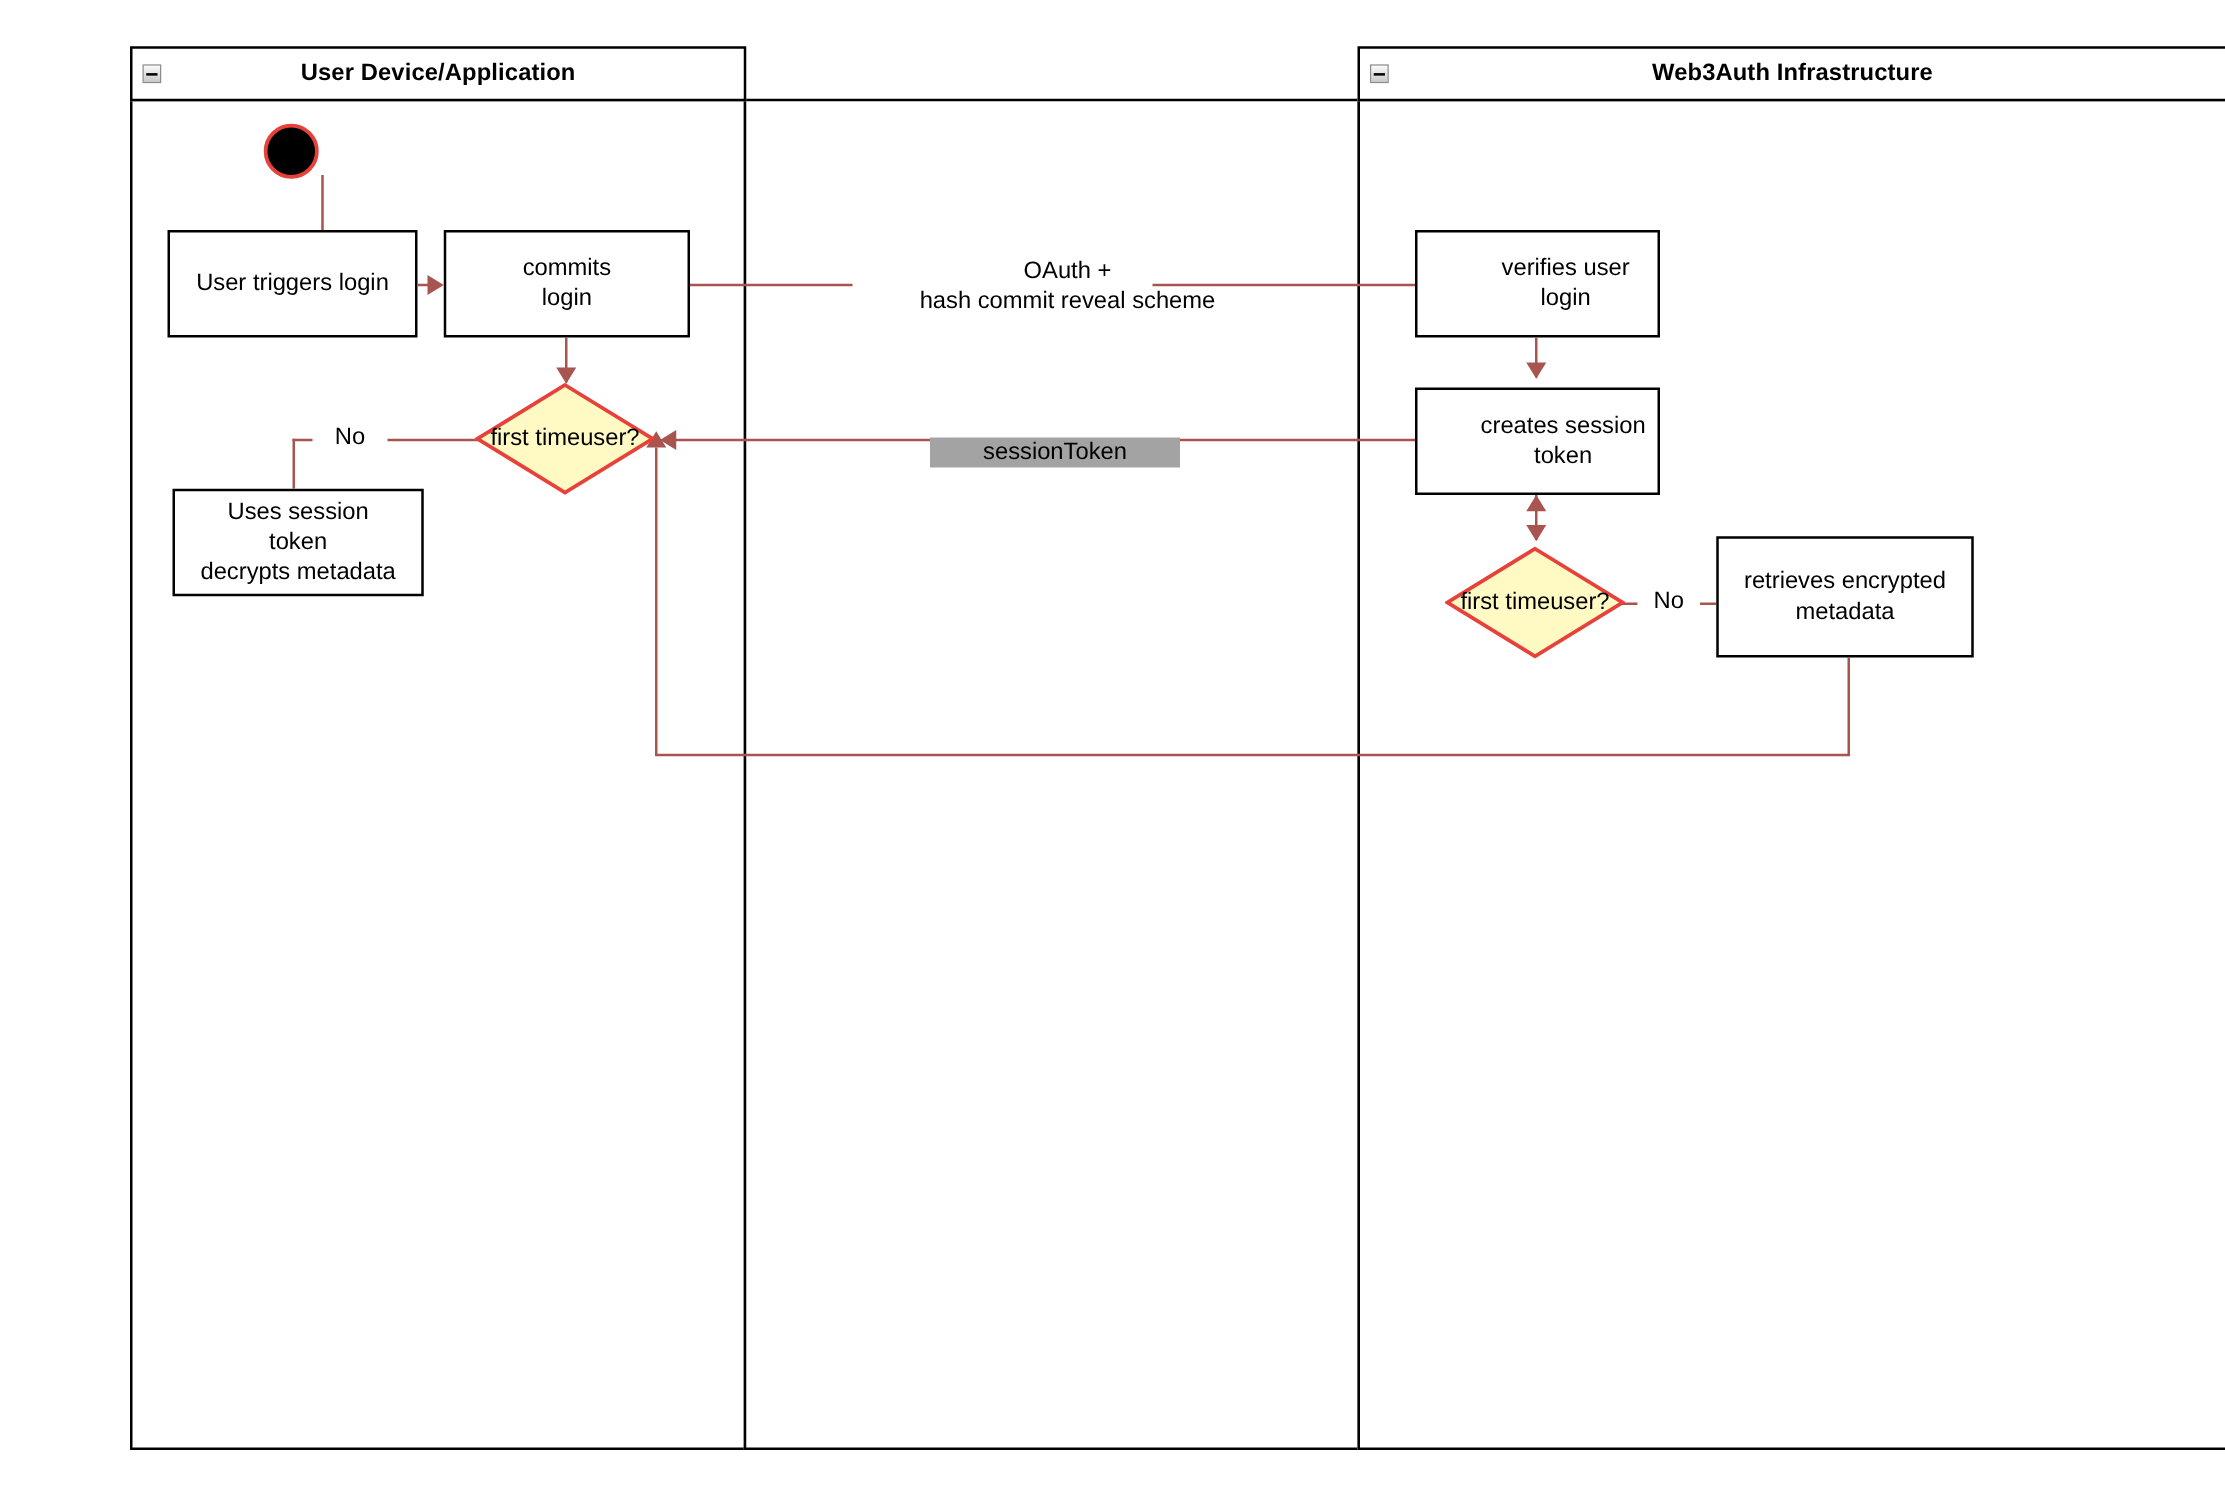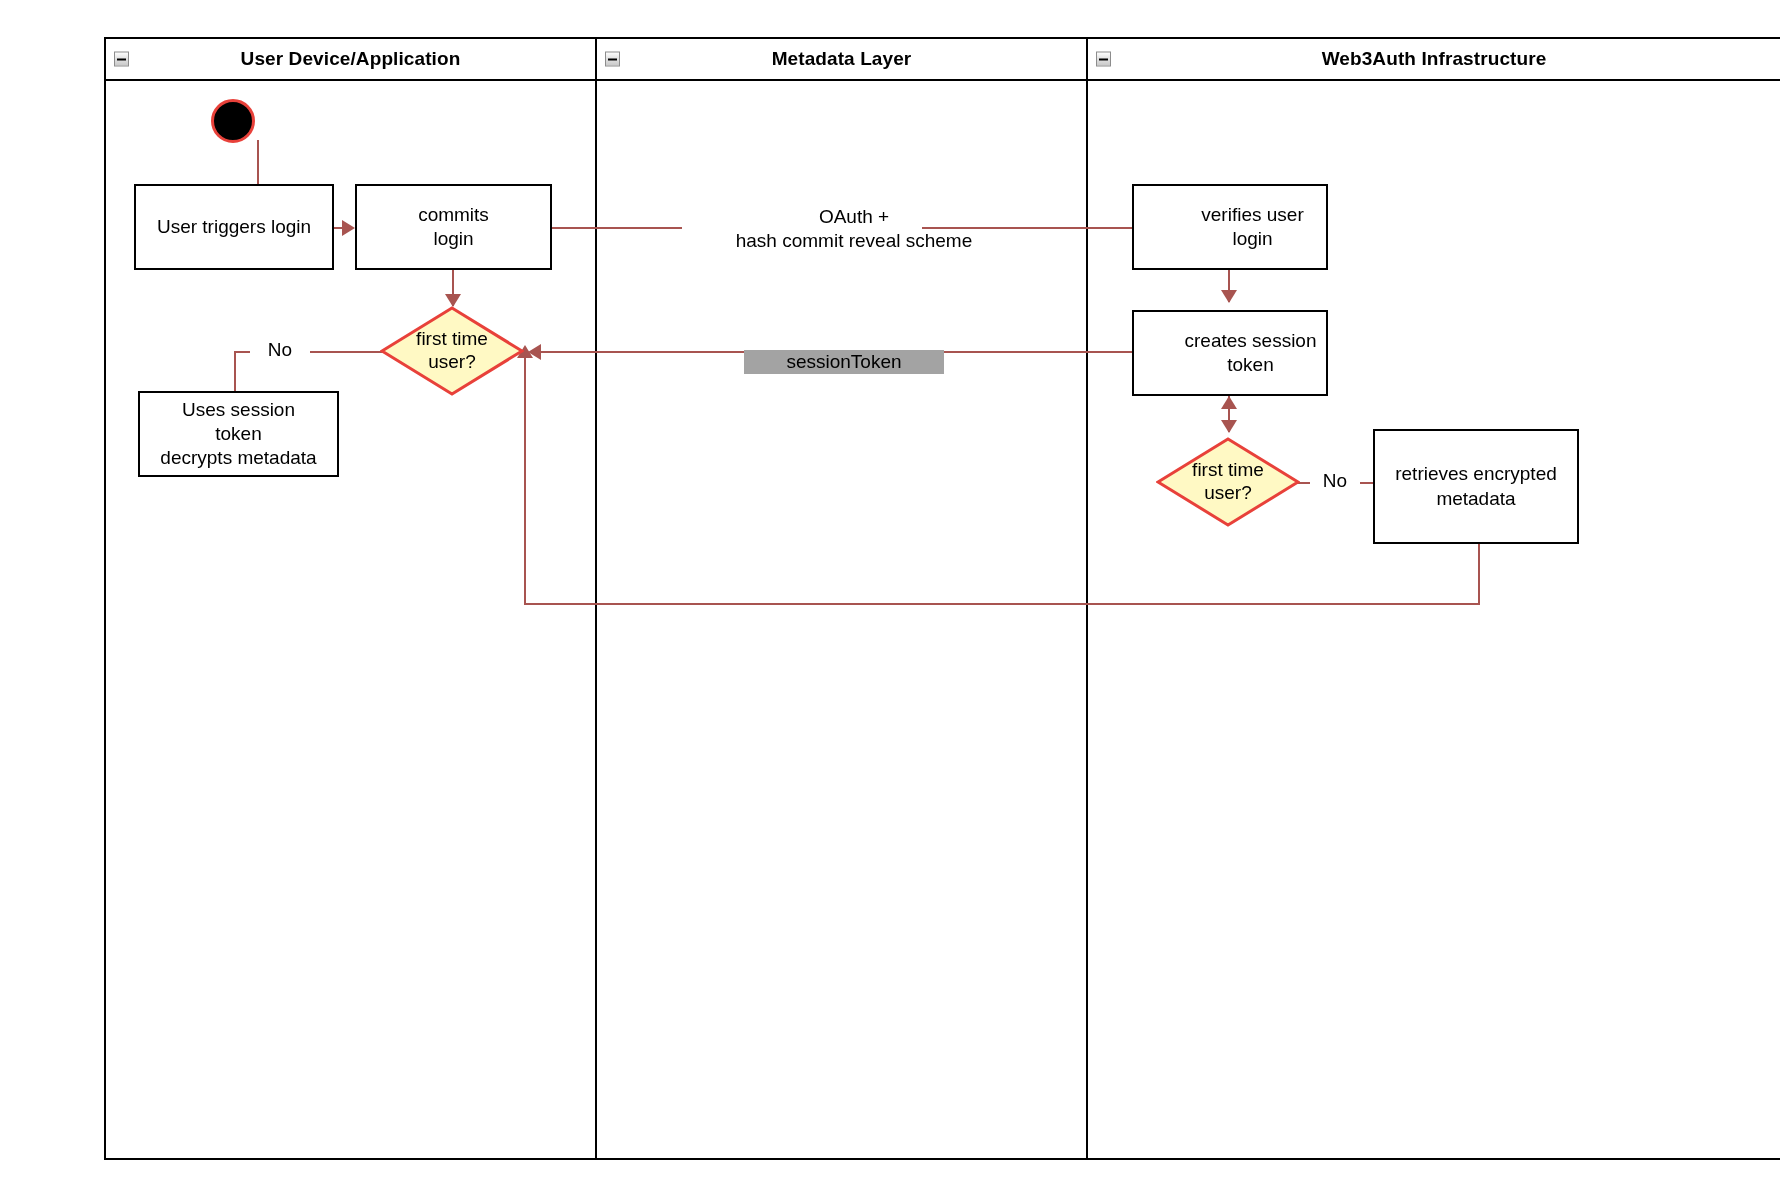--- a/index.html
+++ b/index.html
@@ -23,21 +23,21 @@
         display:flex;align-items:center;justify-content:center;text-align:center;
         font-size:19px;color:#000;line-height:1.28;z-index:5;}
 
   .start-node{position:absolute;border-radius:50%;background:#000;
               border:3px solid #e8413a;box-sizing:border-box;z-index:6;}
 
   
   .diamond{position:absolute;z-index:5;}
   .diamond svg{position:absolute;left:0;top:0;}
   .diamond .dlabel{position:absolute;left:0;top:0;width:100%;height:100%;
-                   display:flex;flex-direction:column;align-items:center;justify-content:center;
+                   display:flex;flex-direction:row;align-items:center;justify-content:center;
                    font-size:19px;color:#000;line-height:1.2;text-align:center;}
 
   
   .edge{position:absolute;background:#a85450;z-index:3;}
   .edge.h{height:2px;}
   .edge.v{width:2px;}
 
   .arrow{position:absolute;width:0;height:0;z-index:4;}
   .arrow.down{border-left:8px solid transparent;border-right:8px solid transparent;border-top:13px solid #a85450;}
   .arrow.up{border-left:8px solid transparent;border-right:8px solid transparent;border-bottom:13px solid #a85450;}
@@ -56,26 +56,20 @@
   <div class="lane" style="left:551px;top:79px;width:493px;height:1081px;"></div>
   <div class="lane" style="left:1042px;top:79px;width:696px;height:1081px;"></div>
 
   <div class="lane-head" style="left:60px;top:37px;width:493px;height:44px;">
     <div class="collapse-icon">
         <span></span>
       </div>
     <div class="lane-title">User Device/Application</div>
   </div>
 
-  <div class="lane-head" style="left:551px;top:37px;width:493px;height:44px;">
-    <div class="collapse-icon">
-        <span></span>
-      </div>
-    <div class="lane-title">Metadata Layer</div>
-  </div>
 
   <div class="lane-head" style="left:1042px;top:37px;width:696px;height:44px;">
     <div class="collapse-icon">
         <span></span>
       </div>
     <div class="lane-title">Web3Auth Infrastructure</div>
   </div>
 
   <div class="edge v" style="left:213px;top:140px;height:44px;"></div>
 
@@ -166,20 +160,20 @@
   <div class="diamond" style="left:1112px;top:437px;width:144px;height:90px;">
     <svg width="144" height="90" viewBox="0 0 144 90">
       <polygon points="72,2 142,45 72,88 2,45" fill="#fff9c4" stroke="#e8413a" stroke-width="3"></polygon>
     </svg>
     <div class="dlabel">
       <div>first time</div>
       <div>user?</div>
     </div>
   </div>
 
-  <div class="node" style="left:1329px;top:429px;width:206px;height:115px;">
+  <div class="node" style="left:1329px;top:429px;width:206px;height:97px;">
     <div>
       <div>retrieves encrypted</div>
       <div>metadata</div>
     </div>
   </div>
 
 </div>
 
 </body></html>

